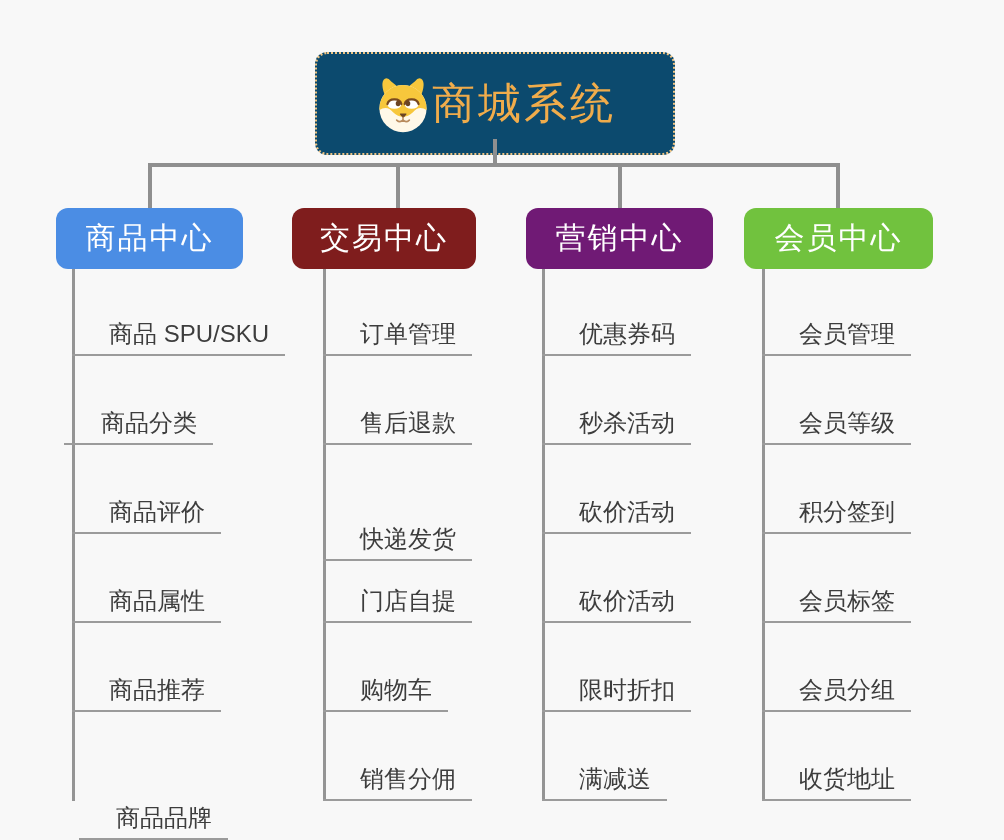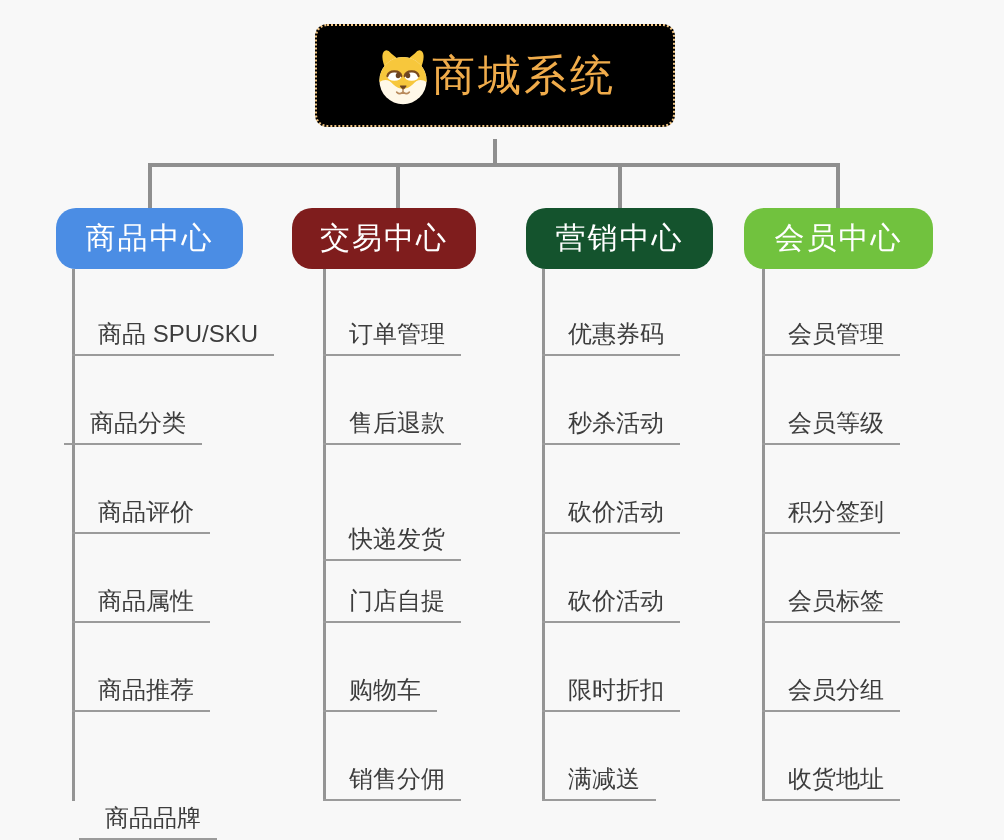--- a/index.html
+++ b/index.html
@@ -3,39 +3,39 @@
 <meta charset="utf-8">
 <style>
   html,body{margin:0;padding:0;}
   body{background:#e9e9e9;}
   .canvas{
     position:relative;width:1004px;height:840px;background:#F8F8F8;
     font-family:"Liberation Sans","DejaVu Sans",sans-serif;overflow:hidden;
   }
   
   .root-card{
-    position:absolute;left:315px;top:24px;width:360px;height:103px;
-    box-sizing:border-box;background:#000000;border:2px dotted #F0C584;
+    position:absolute;left:315px;top:52px;width:360px;height:103px;
+    box-sizing:border-box;background:#0c4a6e;border:2px dotted #F0C584;
     border-radius:12px;display:flex;align-items:center;justify-content:center;
   }
   .root-title{font-size:43px;color:#F0AC4B;letter-spacing:3px;white-space:nowrap;}
   .dog-icon{width:58px;height:58px;flex:0 0 auto;margin-top:2px;}
   
   .line{position:absolute;background:#8F8F8F;}
   .trunk{position:absolute;width:3px;background:#949494;}
   
   .branch-node{
-    position:absolute;top:208px;height:61px;border-radius:20px;
+    position:absolute;top:208px;height:61px;border-radius:12px;
     display:flex;align-items:center;justify-content:center;
     color:#ffffff;font-size:30px;letter-spacing:2px;white-space:nowrap;
   }
   
   .child-item{
     position:absolute;height:38px;line-height:36px;
-    padding:0 16px 0 26px;border-bottom:2px solid #9B9B9B;
+    padding:0 16px 0 37px;border-bottom:2px solid #9B9B9B;
     font-size:24px;color:#3D3D3D;white-space:nowrap;
   }
 </style>
 </head>
 <body>
 
 <div class="canvas">
 
   <div class="root-card">
     <svg class="dog-icon" viewBox="0 0 64 64" aria-hidden="true">
@@ -80,21 +80,21 @@
     <div class="line" style="left: 396px; top: 163px; width: 4px; height: 45px;"></div>
     <div class="branch-node" style="left: 292px; width: 184px; background: #7f1d1d;">交易中心</div>
     <div class="trunk" style="left: 323px; top: 269px; height: 532px;"></div>
     <div class="child-item" style="left: 323px; top: 316px;">订单管理</div>
     <div class="child-item" style="left: 323px; top: 405px;">售后退款</div>
     <div class="child-item" style="left: 323px; top: 494px; margin-top: 27px;">快递发货</div>
     <div class="child-item" style="left: 323px; top: 583px;">门店自提</div>
     <div class="child-item" style="left: 323px; top: 672px;">购物车</div>
     <div class="child-item" style="left: 323px; top: 761px;">销售分佣</div>
     <div class="line" style="left: 617.5px; top: 163px; width: 4px; height: 45px;"></div>
-    <div class="branch-node" style="left: 526px; width: 187px; background: #14532d;">营销中心</div>
+    <div class="branch-node" style="left: 526px; width: 187px; background: #701a75;">营销中心</div>
     <div class="trunk" style="left: 542px; top: 269px; height: 532px;"></div>
     <div class="child-item" style="left: 542px; top: 316px;">优惠券码</div>
     <div class="child-item" style="left: 542px; top: 405px;">秒杀活动</div>
     <div class="child-item" style="left: 542px; top: 494px;">砍价活动</div>
     <div class="child-item" style="left: 542px; top: 583px;">砍价活动</div>
     <div class="child-item" style="left: 542px; top: 672px;">限时折扣</div>
     <div class="child-item" style="left: 542px; top: 761px;">满减送</div>
     <div class="line" style="left: 835.5px; top: 163px; width: 4px; height: 45px;"></div>
     <div class="branch-node" style="left: 744px; width: 189px; background: rgb(113, 194, 62);">会员中心</div>
     <div class="trunk" style="left: 762px; top: 269px; height: 532px;"></div>

